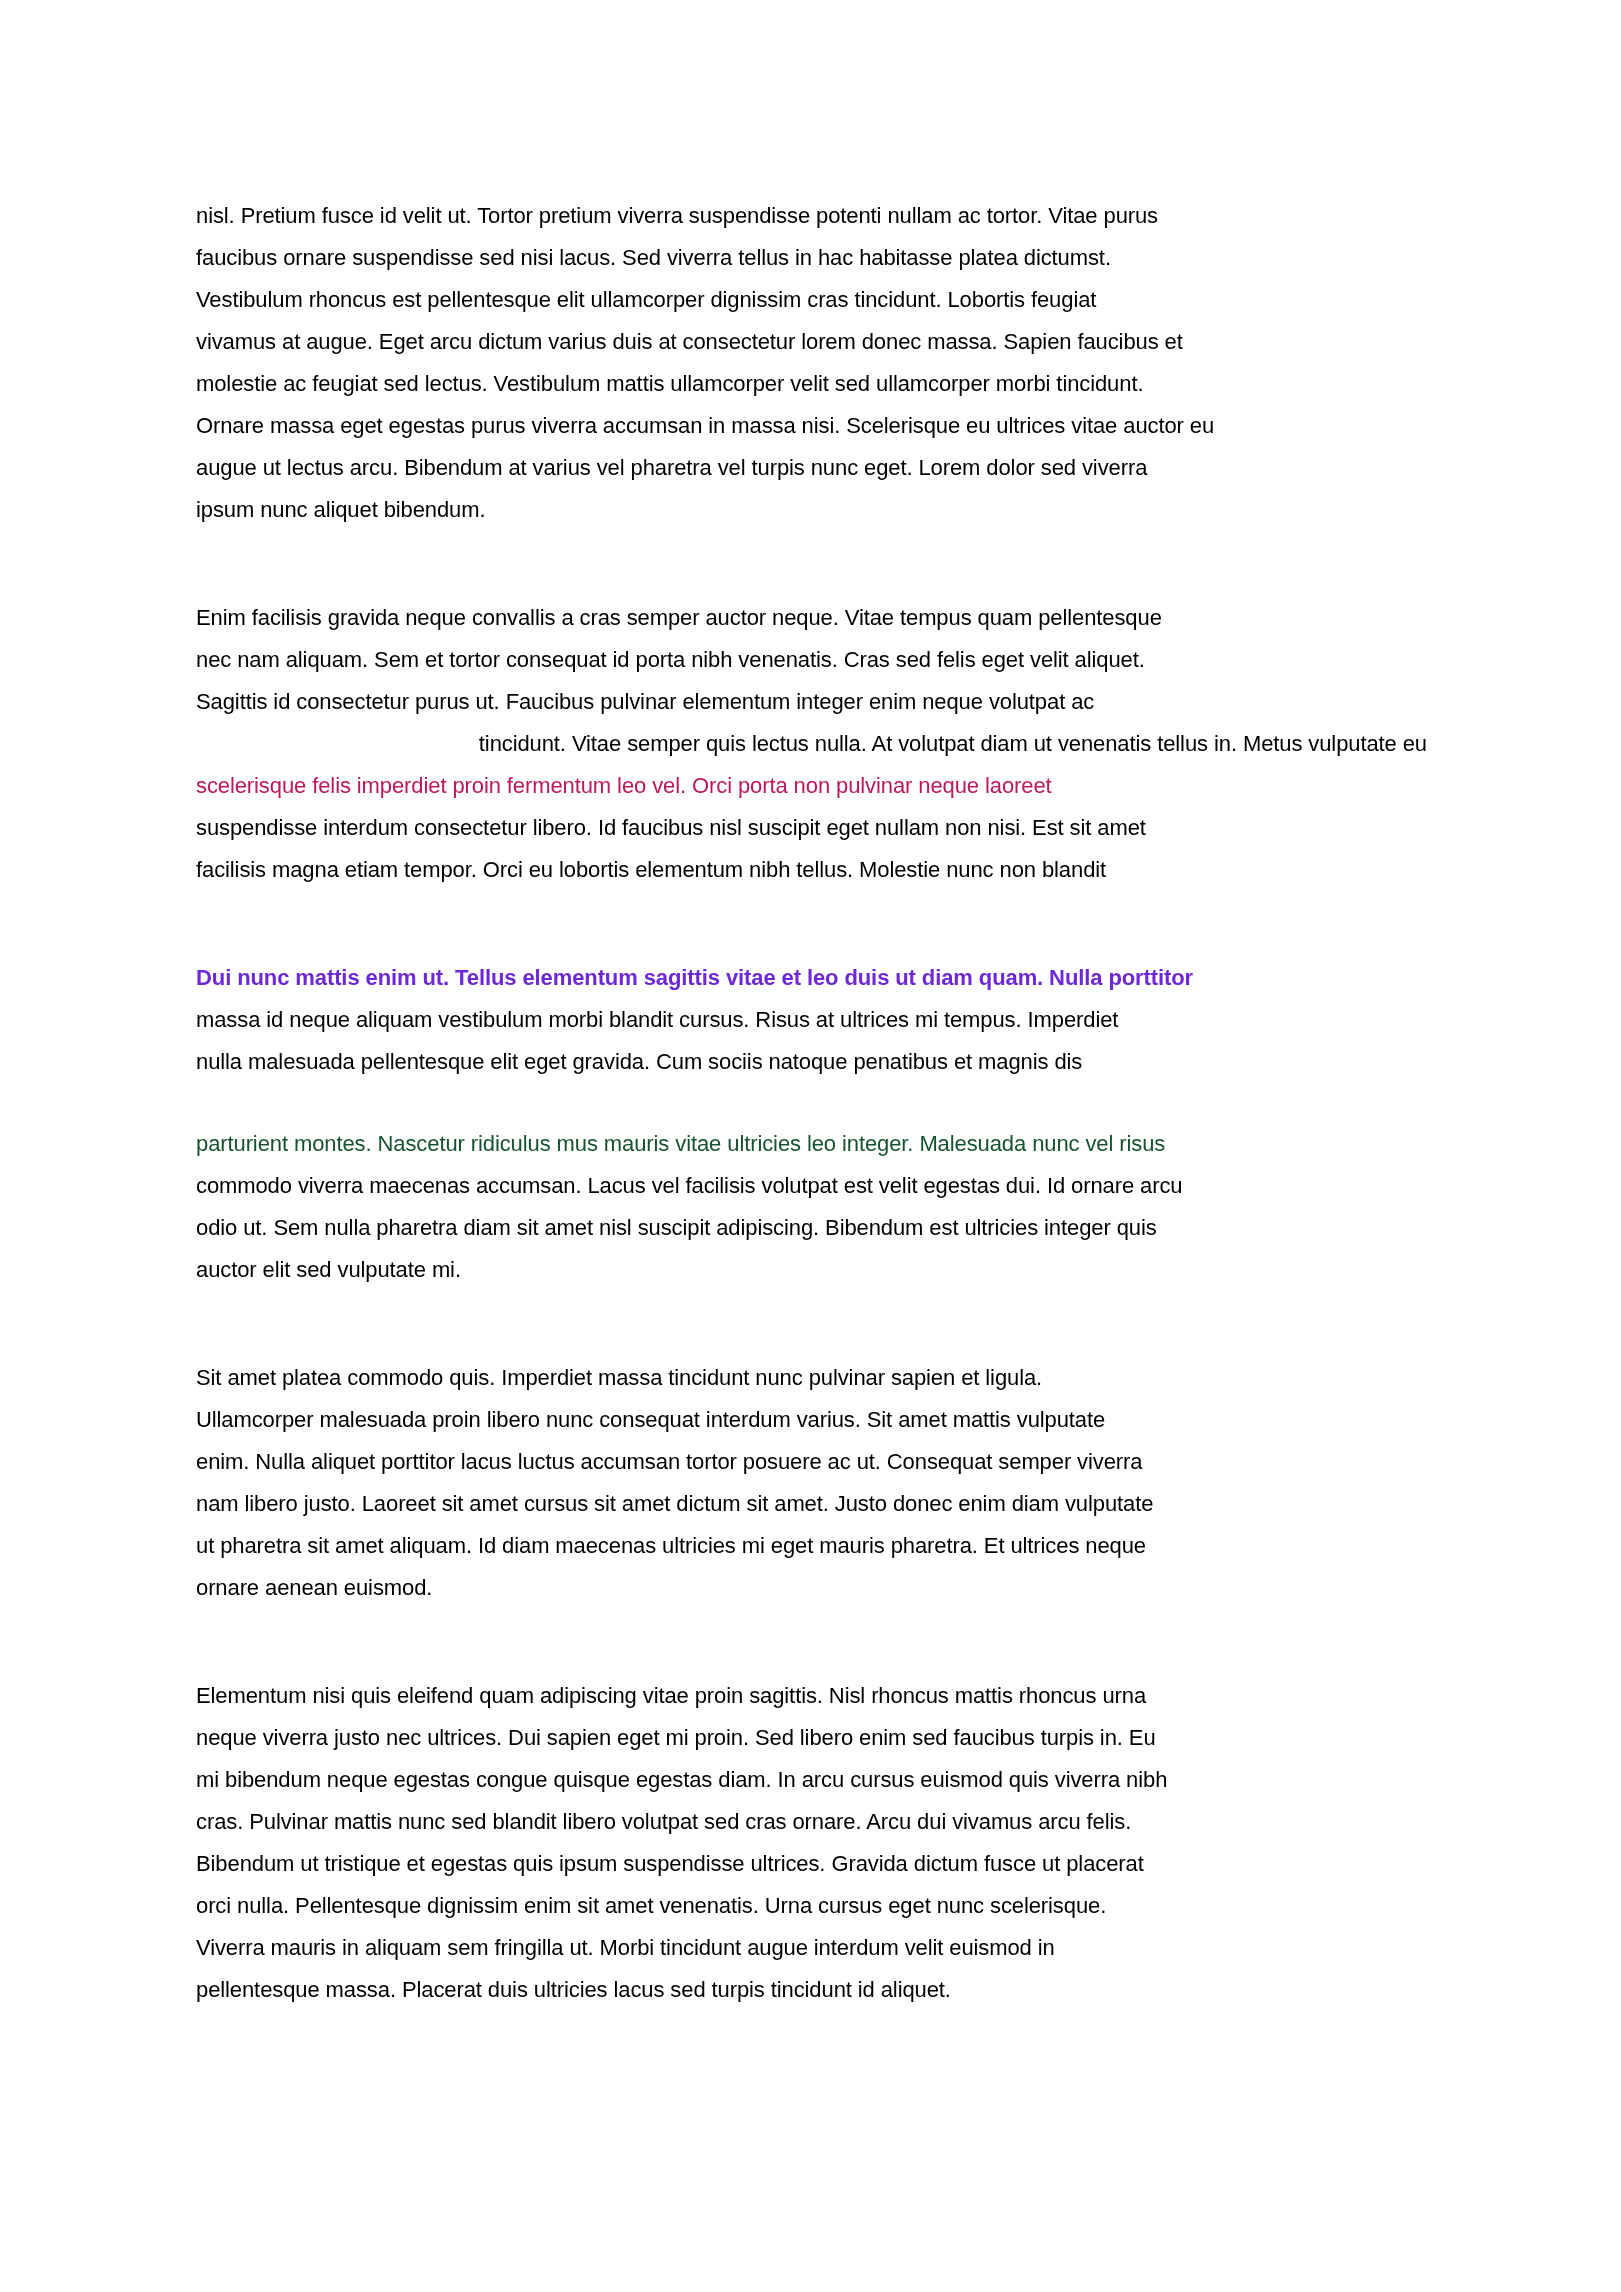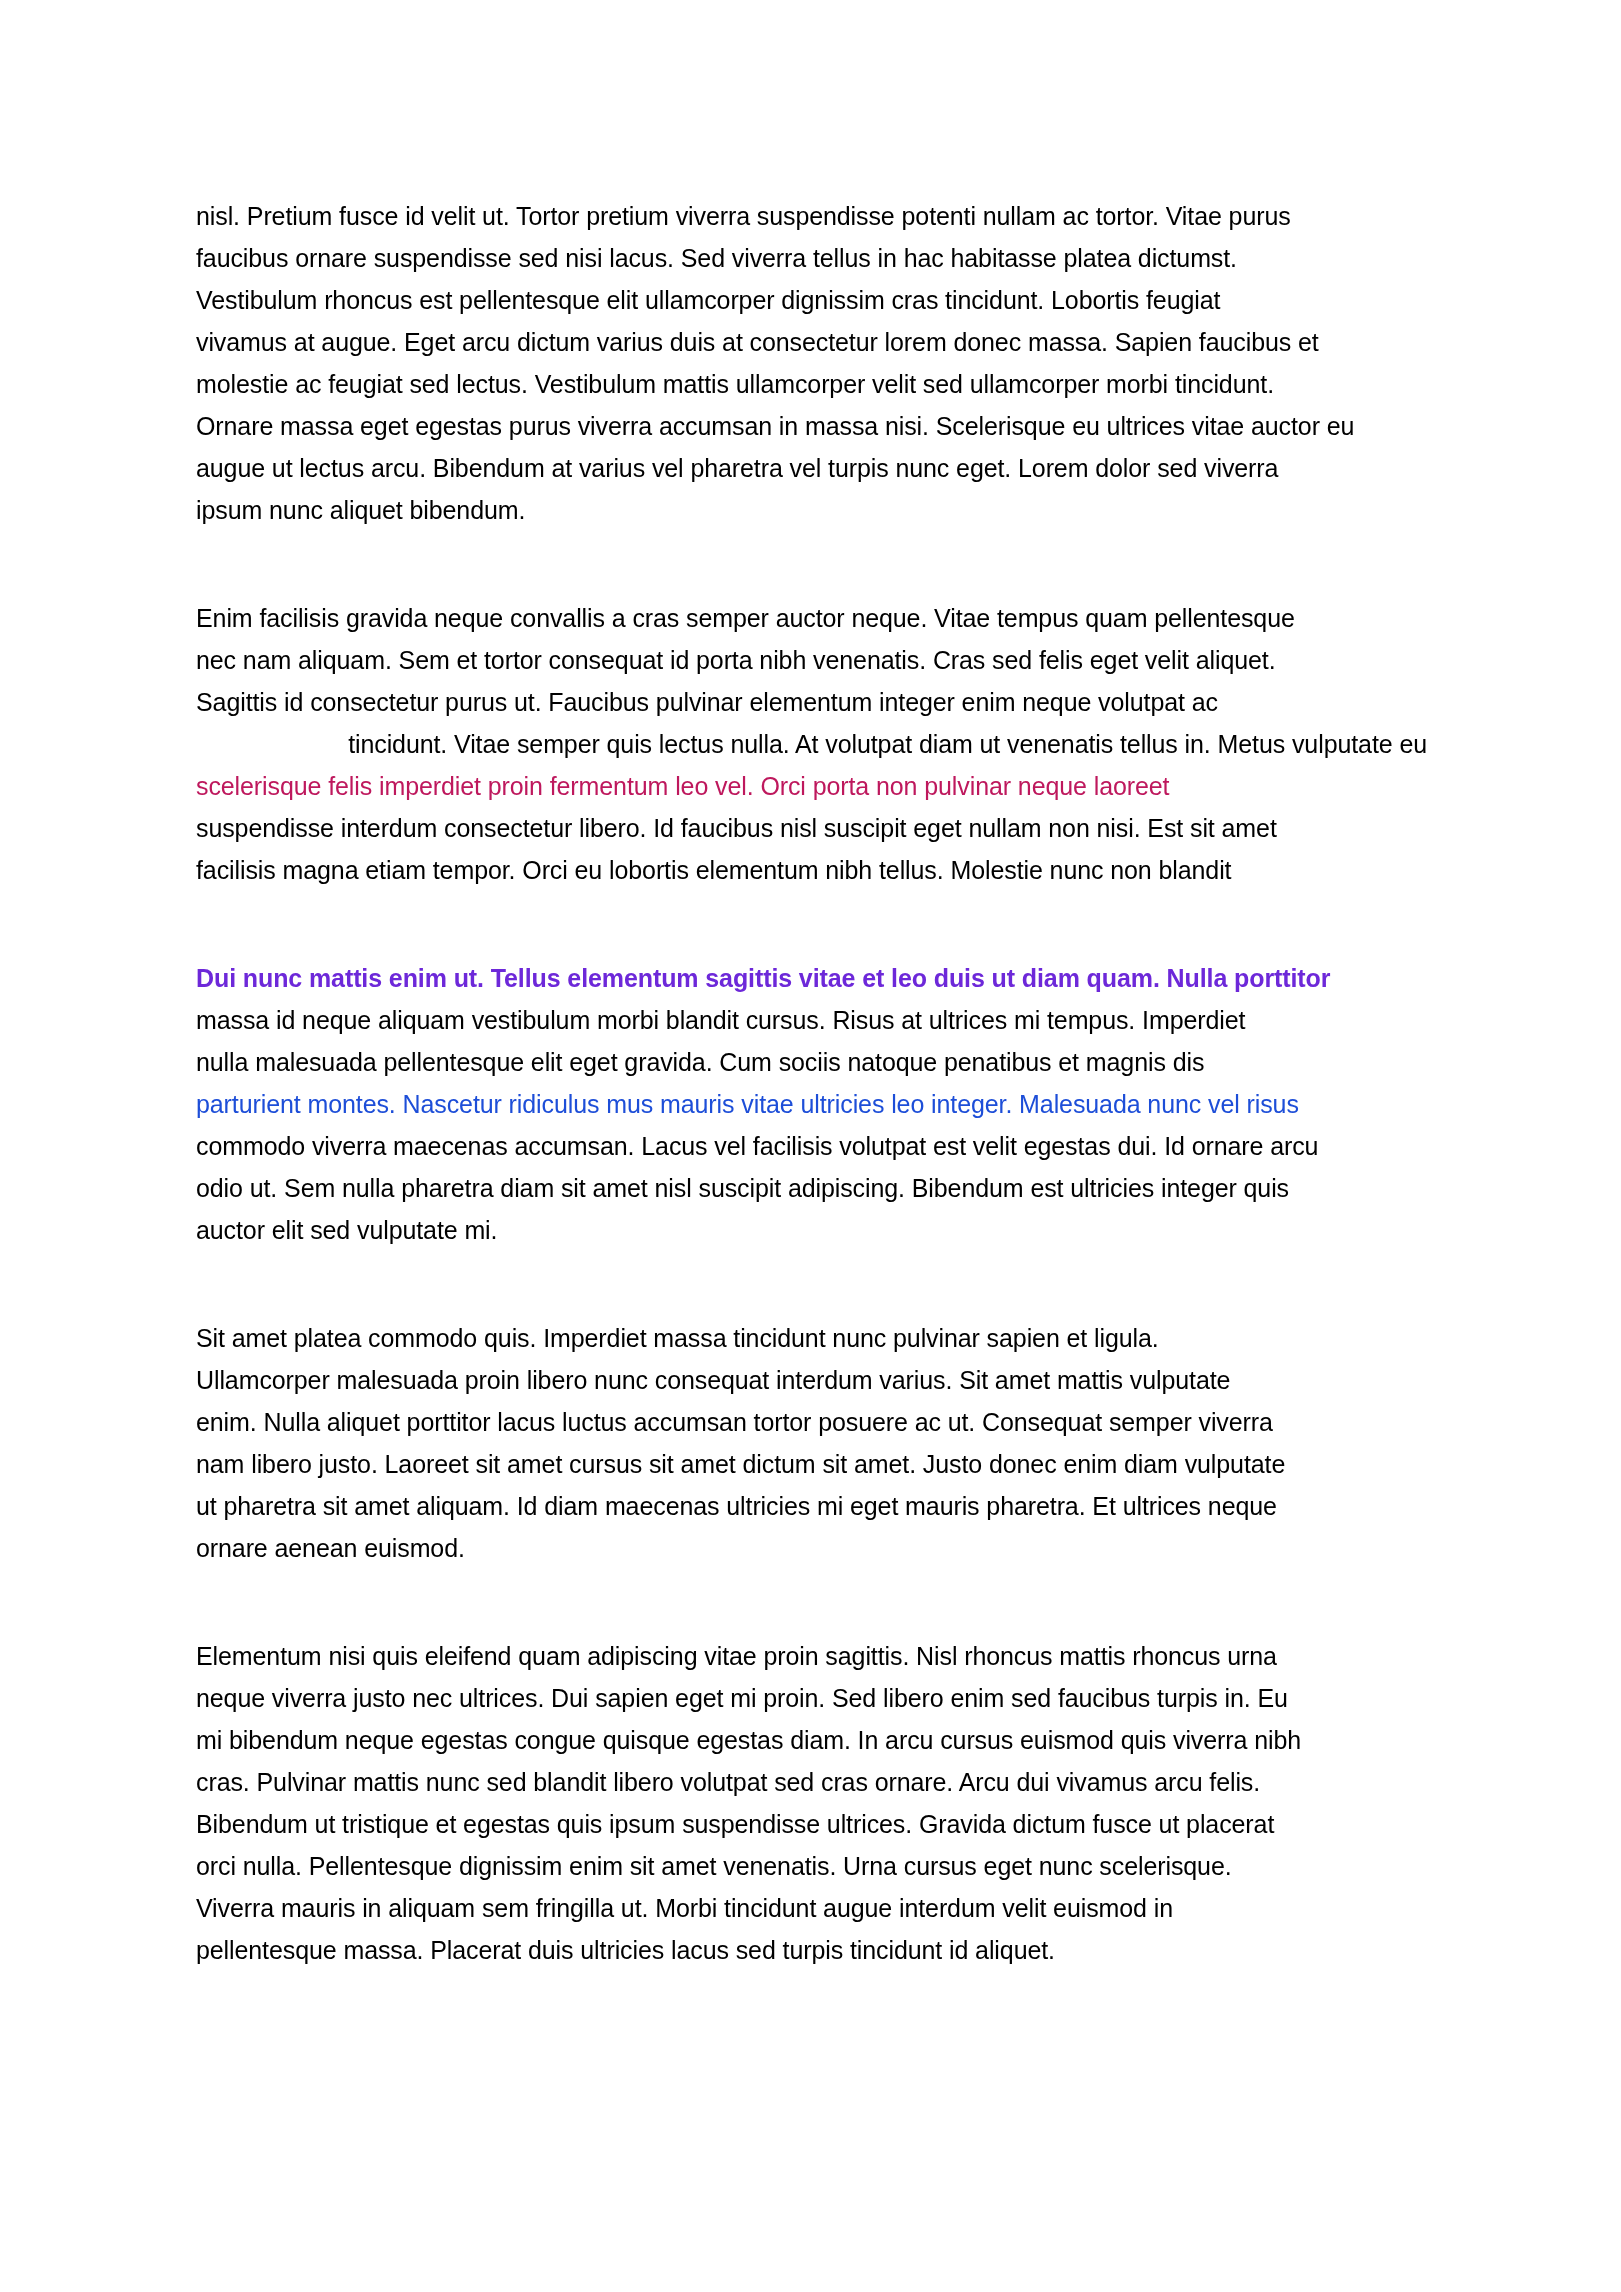--- a/index.html
+++ b/index.html
@@ -29,21 +29,21 @@
     margin: 0 0 66px 0;
     padding: 0;
   }
   .para:last-child {
     margin-bottom: 0;
   }
   .line {
     display: block;
     height: 42px;
     line-height: 42px;
-    font-size: 25px;
+    font-size: 22px;
     color: #000000;
     white-space: nowrap;
     letter-spacing: -0.1px;
   }
 </style>
 </head>
 <body style="background: rgb(255, 255, 255);">
 
 <div class="page">
   <div class="content" id="doc-content">
@@ -63,21 +63,21 @@
         <span class="line" style="color: rgb(0, 0, 0);">Sagittis id consectetur purus ut. Faucibus pulvinar elementum integer enim neque volutpat ac</span>
         <span class="line" style="color: rgb(0, 0, 0); text-align: right;">tincidunt. Vitae semper quis lectus nulla. At volutpat diam ut venenatis tellus in. Metus vulputate eu</span>
         <span class="line" style="color: #be185d;">scelerisque felis imperdiet proin fermentum leo vel. Orci porta non pulvinar neque laoreet</span>
         <span class="line" style="color: rgb(0, 0, 0);">suspendisse interdum consectetur libero. Id faucibus nisl suscipit eget nullam non nisi. Est sit amet</span>
         <span class="line" style="color: rgb(0, 0, 0);">facilisis magna etiam tempor. Orci eu lobortis elementum nibh tellus. Molestie nunc non blandit</span>
       </p>
       <p class="para">
         <span class="line" style="color: #6d28d9; font-weight: bold;">Dui nunc mattis enim ut. Tellus elementum sagittis vitae et leo duis ut diam quam. Nulla porttitor</span>
         <span class="line" style="color: rgb(0, 0, 0);">massa id neque aliquam vestibulum morbi blandit cursus. Risus at ultrices mi tempus. Imperdiet</span>
         <span class="line" style="color: rgb(0, 0, 0);">nulla malesuada pellentesque elit eget gravida. Cum sociis natoque penatibus et magnis dis</span>
-        <span class="line" style="color: #1d4ed8;">parturient montes. Nascetur ridiculus mus mauris vitae ultricies leo integer. Malesuada nunc vel risus</span>
+        <span class="line" style="color: #14532d; margin-top: 40px;">parturient montes. Nascetur ridiculus mus mauris vitae ultricies leo integer. Malesuada nunc vel risus</span>
         <span class="line" style="color: rgb(0, 0, 0);">commodo viverra maecenas accumsan. Lacus vel facilisis volutpat est velit egestas dui. Id ornare arcu</span>
         <span class="line" style="color: rgb(0, 0, 0);">odio ut. Sem nulla pharetra diam sit amet nisl suscipit adipiscing. Bibendum est ultricies integer quis</span>
         <span class="line" style="color: rgb(0, 0, 0);">auctor elit sed vulputate mi.</span>
       </p>
       <p class="para">
         <span class="line" style="color: rgb(0, 0, 0);">Sit amet platea commodo quis. Imperdiet massa tincidunt nunc pulvinar sapien et ligula.</span>
         <span class="line" style="color: rgb(0, 0, 0);">Ullamcorper malesuada proin libero nunc consequat interdum varius. Sit amet mattis vulputate</span>
         <span class="line" style="color: rgb(0, 0, 0);">enim. Nulla aliquet porttitor lacus luctus accumsan tortor posuere ac ut. Consequat semper viverra</span>
         <span class="line" style="color: rgb(0, 0, 0);">nam libero justo. Laoreet sit amet cursus sit amet dictum sit amet. Justo donec enim diam vulputate</span>
         <span class="line" style="color: rgb(0, 0, 0);">ut pharetra sit amet aliquam. Id diam maecenas ultricies mi eget mauris pharetra. Et ultrices neque</span>

